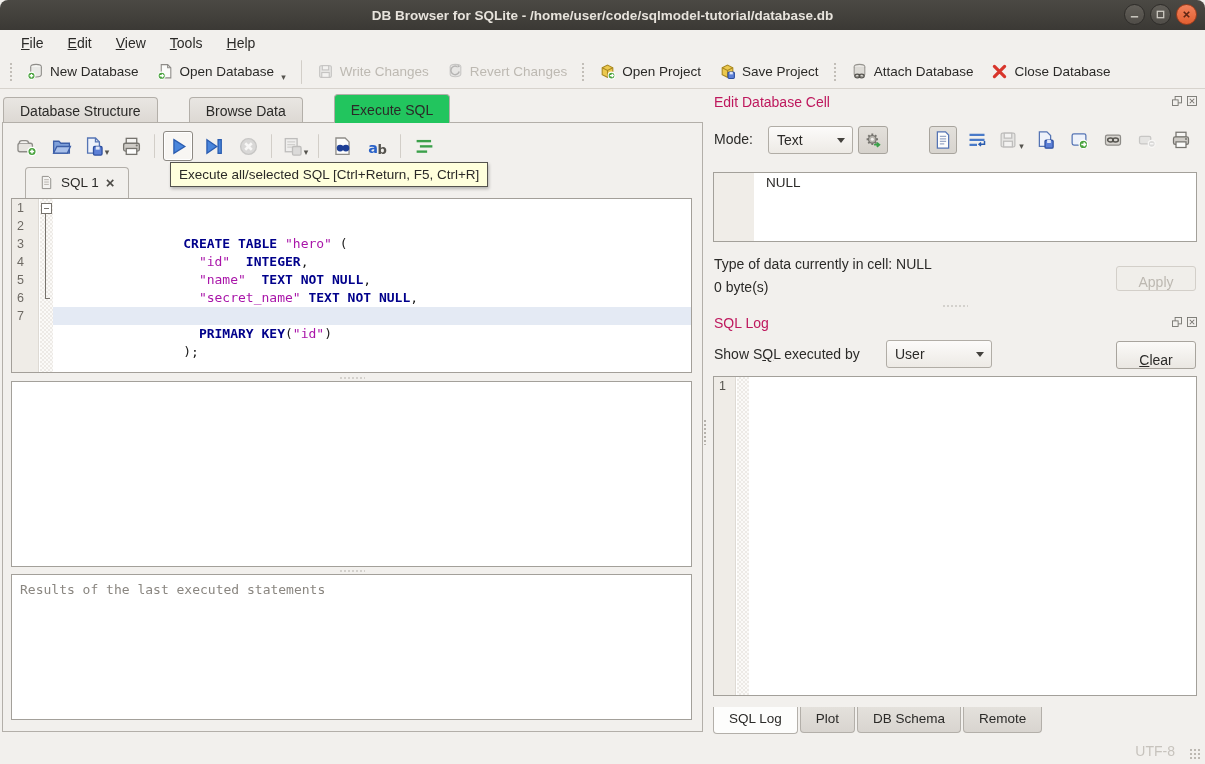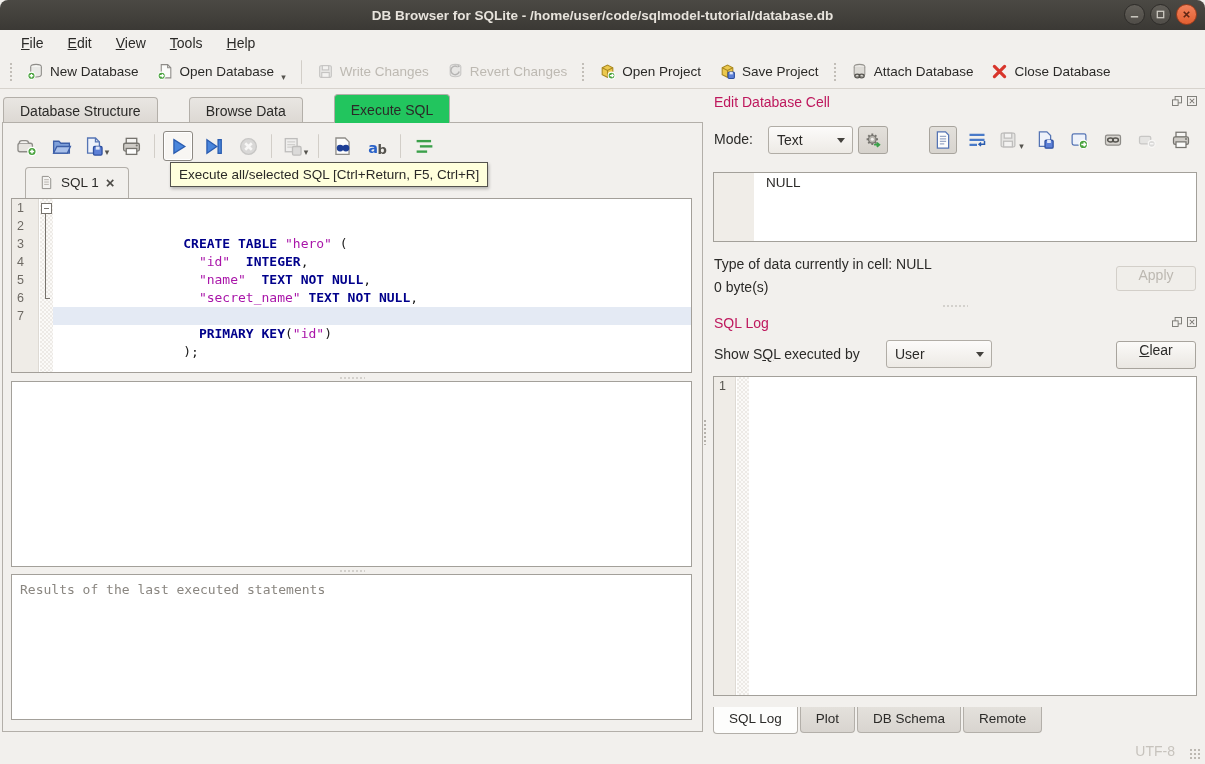--- a/index.html
+++ b/index.html
@@ -88,21 +88,21 @@
   .pane .placeholder { font-family:"DejaVu Sans Mono", monospace; font-size:13px; color:#8a8680; padding:7px 8px; }
   
   .dock-title { position:absolute; left:9px; font-size:14px; color:#be185d; }
   .dockbtns { position:absolute; right:7px; display:flex; gap:3px; }
   .dockbtns svg { width:12px; height:12px; }
   .crow-label { font-size:14px; }
   .select { position:absolute; height:28px; border:1px solid #b1ada6; border-radius:3px; background:linear-gradient(#fcfbfa,#edeae5);
     display:flex; align-items:center; padding:0 8px; font-size:14px; }
   .select .selcaret { position:absolute; right:7px; top:11px; width:0; height:0; border-left:4px solid transparent; border-right:4px solid transparent; border-top:5px solid #44423e; }
   .btn { position:absolute; border:1px solid #a8a49d; border-radius:3px; background:linear-gradient(#fbfaf8,#eae7e2);
-    display:flex; align-items:flex-start; justify-content:center; font-size:14px; }
+    display:flex; align-items:flex-end; justify-content:center; font-size:14px; }
   .btn.disabled { border-color:#d3cfc9; background:#f0eeea; color:#bcb8b1; }
   .iconbtn { position:absolute; width:30px; height:28px; border:1px solid #a8a49d; border-radius:3px; background:linear-gradient(#e3e0db,#d6d2cc);
     display:flex; align-items:center; justify-content:center; }
   .iconbtn svg { width:19px; height:19px; }
   .cicon { position:absolute; width:28px; height:28px; display:flex; align-items:center; justify-content:center; border:1px solid transparent; border-radius:3px; }
   .cicon svg { width:20px; height:20px; }
   .cicon.toggled { border-color:#a8a49d; background:linear-gradient(#e3e0db,#d8d4ce); }
   .cicon.disabled svg { filter:grayscale(1); opacity:.5; }
   .cellbox { position:absolute; left:8px; width:484px; border:1px solid #a3a09a; background:#fff; }
   .cellbox .cgut { position:absolute; left:0; top:0; bottom:0; width:40px; background:#f0ede8; }

